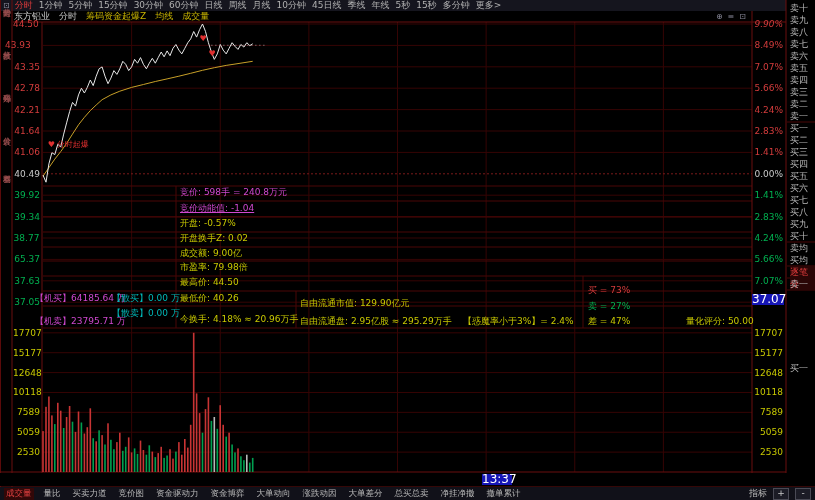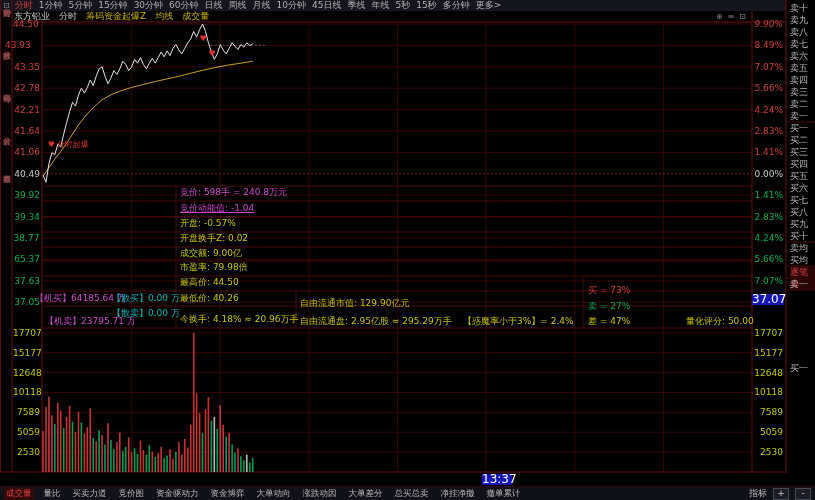--- a/index.html
+++ b/index.html
@@ -263,21 +263,21 @@
       <div class="lbl" style="left: 180px; top: 203px; color: rgb(208, 72, 208); text-decoration: underline;">竞价动能值:  -1.04</div>
       <div class="lbl" style="left: 180px; top: 218px; color: rgb(200, 200, 0);">开盘:  -0.57%</div>
       <div class="lbl" style="left: 180px; top: 233px; color: rgb(200, 200, 0);">开盘换手Z:  0.02</div>
       <div class="lbl" style="left: 180px; top: 248px; color: rgb(200, 200, 0);">成交额:  9.00亿</div>
       <div class="lbl" style="left: 180px; top: 262px; color: rgb(200, 200, 0);">市盈率:  79.98倍</div>
       <div class="lbl" style="left: 180px; top: 277px; color: rgb(200, 200, 0);">最高价:  44.50</div>
       <div class="lbl" style="left: 180px; top: 293px; color: rgb(200, 200, 0);">最低价:  40.26</div>
       <div class="lbl" style="left: 180px; top: 314px; color: rgb(200, 200, 0);">今换手:  4.18% ≈ 20.96万手</div>
       <div class="lbl" style="left: 35px; top: 293px; color: rgb(208, 72, 208);">【机买】64185.64 万</div>
       <div class="lbl" style="left: 112px; top: 293px; color: rgb(0, 184, 184);">【散买】0.00 万</div>
-      <div class="lbl" style="left: 45px; top: 316px; color: rgb(208, 72, 208);">【机卖】23795.71 万</div>
+      <div class="lbl" style="left: 35px; top: 316px; color: rgb(208, 72, 208);">【机卖】23795.71 万</div>
       <div class="lbl" style="left: 112px; top: 308px; color: rgb(0, 184, 184);">【散卖】0.00 万</div>
       <div class="lbl" style="left: 300px; top: 298px; color: rgb(200, 200, 0);">自由流通市值:  129.90亿元</div>
       <div class="lbl" style="left: 300px; top: 316px; color: rgb(200, 200, 0);">自由流通盘:  2.95亿股 ≈ 295.29万手</div>
       <div class="lbl" style="left: 463px; top: 316px; color: rgb(200, 200, 0);">【惑魔率小于3%】= 2.4%</div>
       <div class="lbl" style="left: 588px; top: 285px; color: rgb(212, 60, 60);">买 = 73%</div>
       <div class="lbl" style="left: 588px; top: 301px; color: rgb(0, 176, 80);">卖 = 27%</div>
       <div class="lbl" style="left: 588px; top: 316px; color: rgb(200, 200, 0);">差 = 47%</div>
       <div class="lbl" style="left: 686px; top: 316px; color: rgb(200, 200, 0);">量化评分:  50.00</div>
       <div class="lbl" style="left: 47.8625px; top: 140.154px; color: rgb(224, 48, 48); font-size: 8px;">♥</div>
       <div class="lbl" style="left: 56.8625px; top: 140.154px; color: rgb(224, 48, 48); font-size: 8px;">分时起爆</div>

